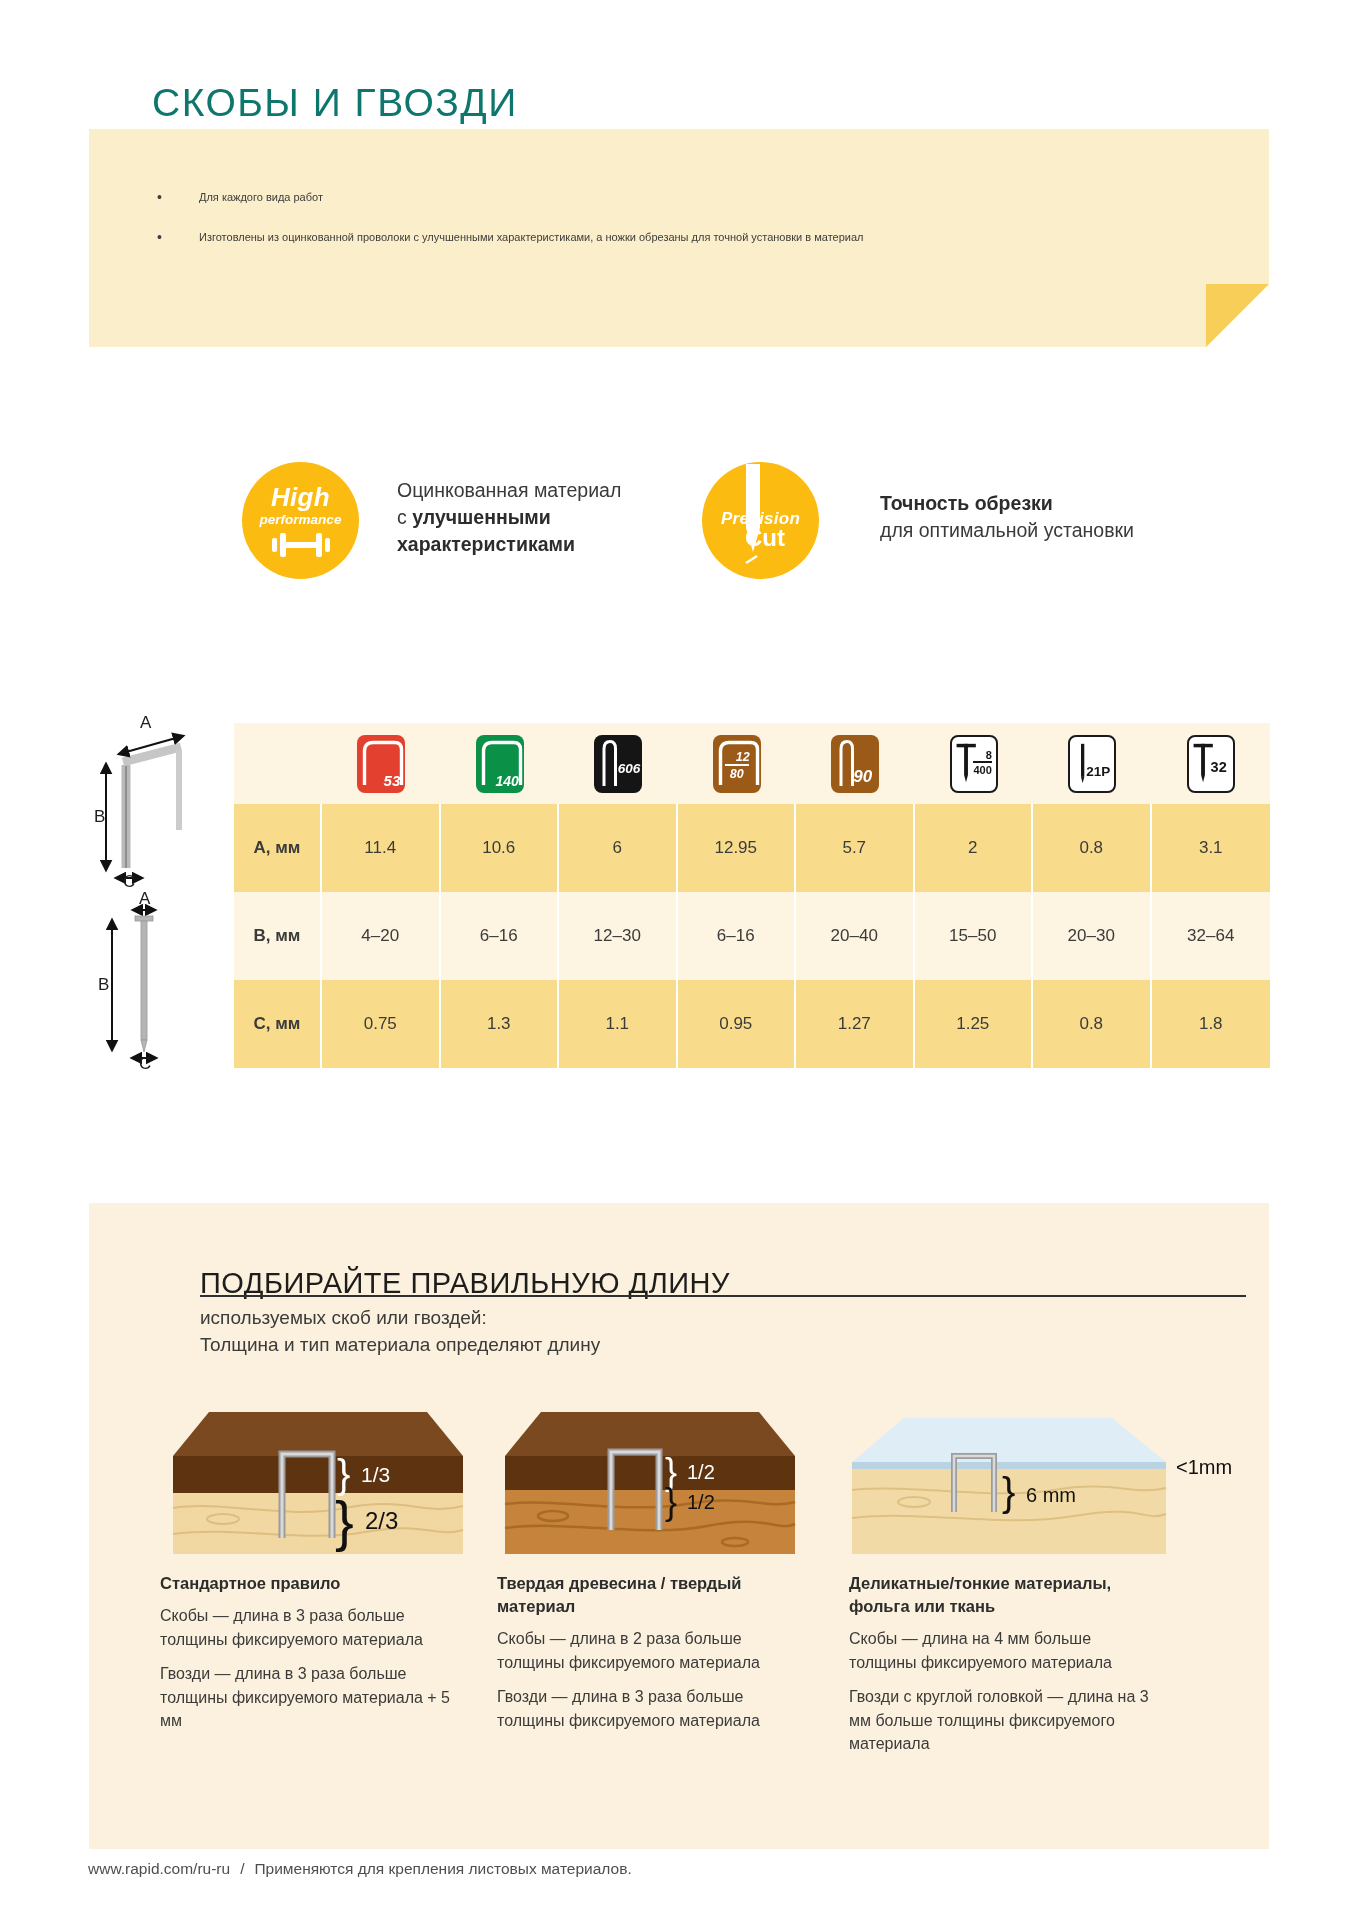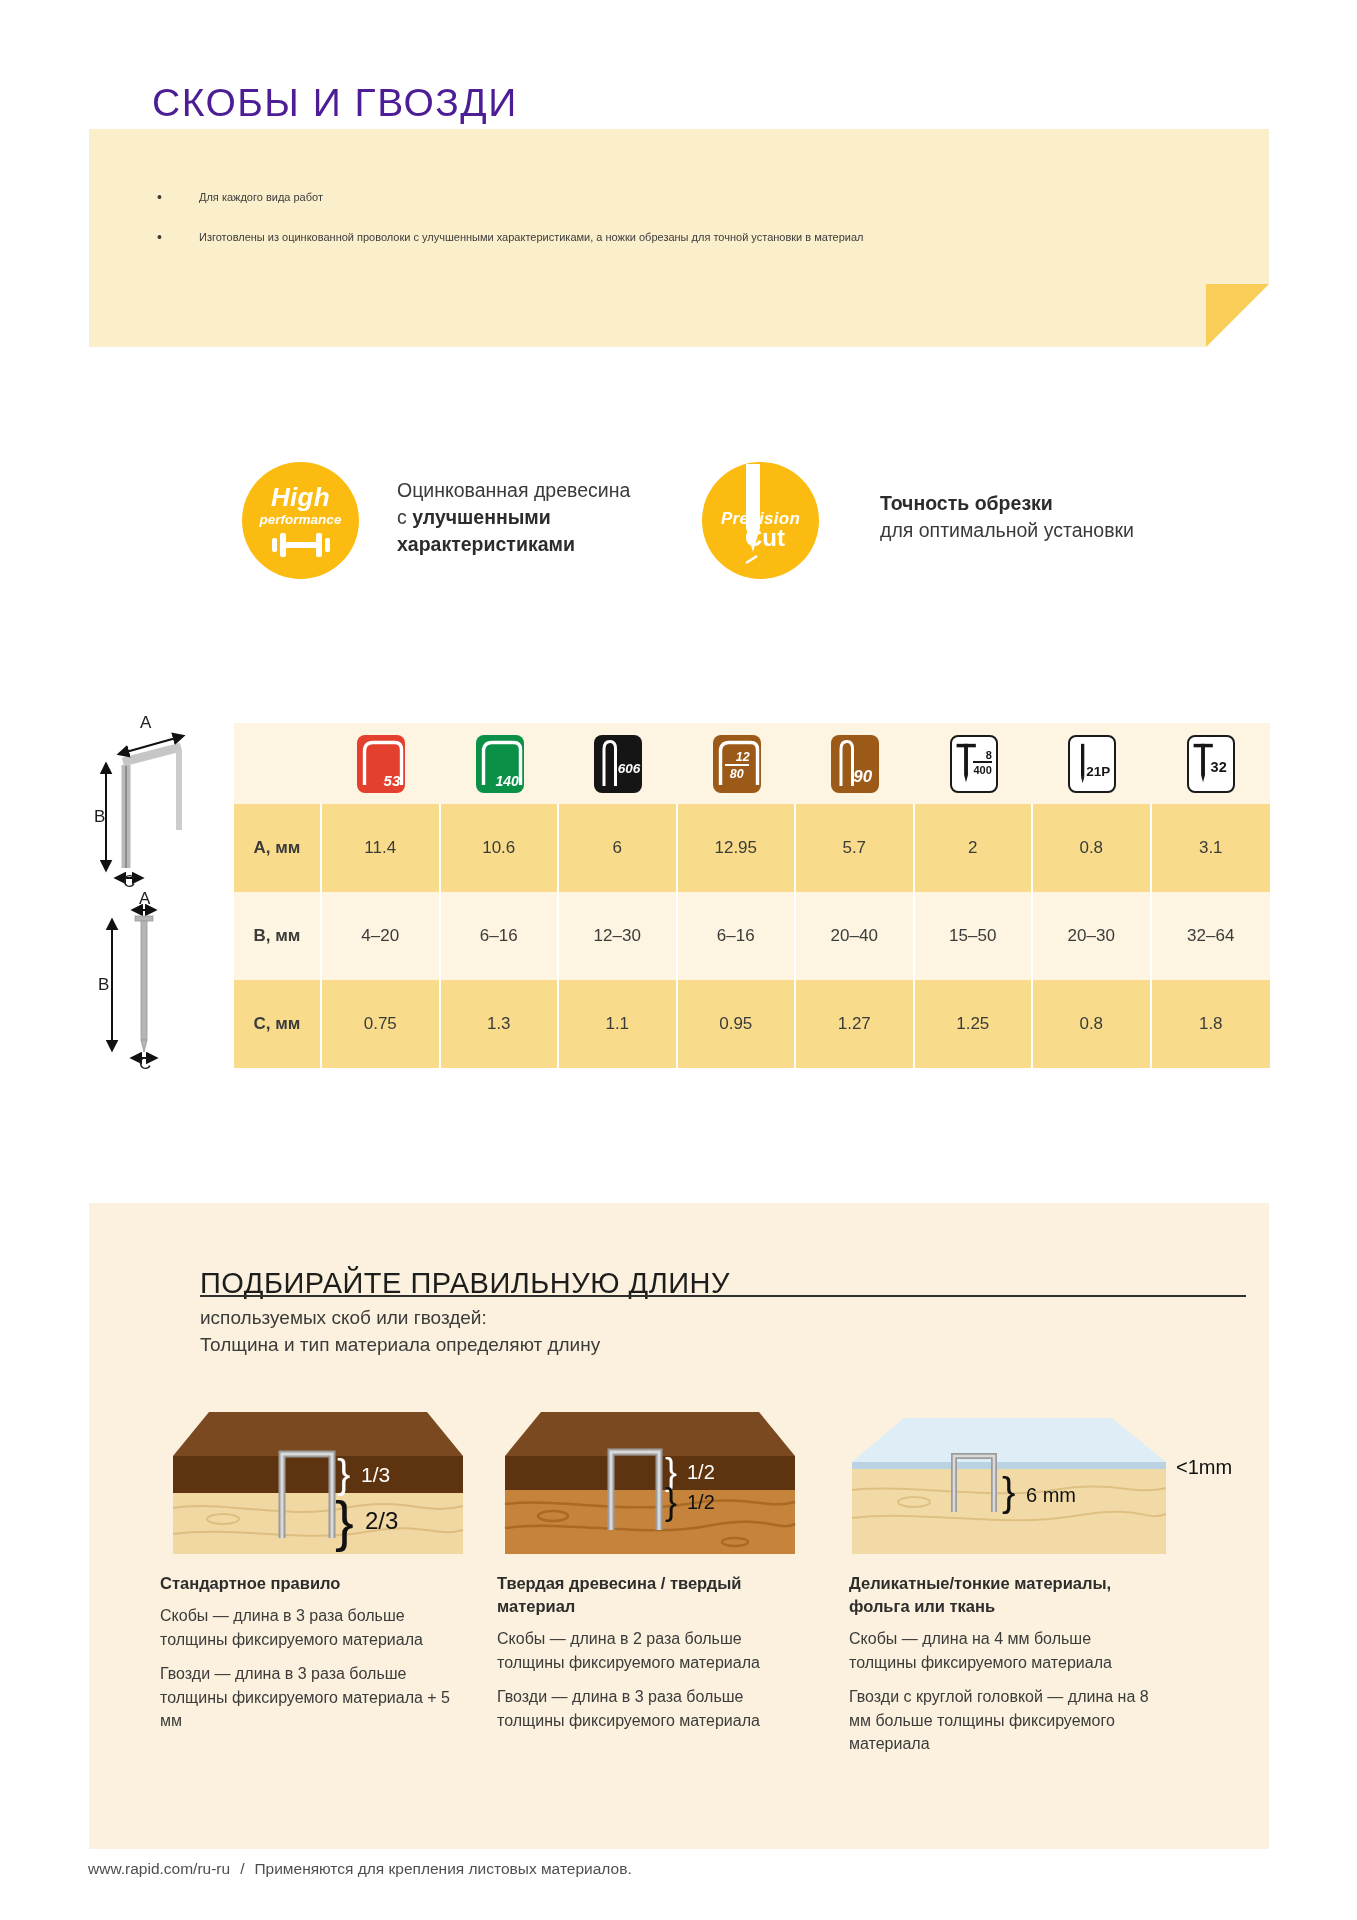--- a/index.html
+++ b/index.html
@@ -3,21 +3,21 @@
 <meta charset="utf-8">
 <style>
   html,body{margin:0;padding:0;}
   body{
     width:1357px;height:1920px;position:relative;background:#ffffff;
     font-family:"Liberation Sans","DejaVu Sans",sans-serif;overflow:hidden;color:#3b3b3a;
   }
   .abs{position:absolute;}
 
   
-  #page-title{left:152px;top:55px;font-size:39px;font-weight:300;color:#4c1d95;letter-spacing:1.5px;}
+  #page-title{left:152px;top:55px;font-size:39px;font-weight:300;color:#0f766e;letter-spacing:1.5px;}
 
   
   #intro-panel{left:89px;top:129px;width:1180px;height:218px;background:#FBEECB;
     clip-path:polygon(0 0,100% 0,100% calc(100% - 63px),calc(100% - 63px) 100%,0 100%);}
   #intro-fold{left:1206px;top:284px;width:63px;height:63px;background:#F8CE58;
     clip-path:polygon(0 0,100% 0,0 100%);}
   #intro-bullets{left:155px;top:185px;width:800px;list-style:none;margin:0;padding:0;}
   #intro-bullets li{position:relative;padding-left:44px;margin-bottom:15px;font-size:11px;line-height:25px;color:#3c3c3b;max-width:760px;}
   #intro-bullets li::before{content:"•";position:absolute;left:2px;top:0;font-size:14px;color:#3c3c3b;}
 
@@ -101,21 +101,21 @@
   <span class="fc-sub">performance</span>
   <svg width="62" height="30" viewBox="0 0 62 30">
     <rect x="2" y="8" width="5" height="14" rx="2" fill="#fff"></rect>
     <rect x="10" y="3" width="6" height="24" rx="2" fill="#fff"></rect>
     <rect x="16" y="12" width="30" height="6" fill="#fff"></rect>
     <rect x="46" y="3" width="6" height="24" rx="2" fill="#fff"></rect>
     <rect x="55" y="8" width="5" height="14" rx="2" fill="#fff"></rect>
   </svg>
 </div>
 <div class="abs ftext" id="ft1">
-  <div>Оцинкованная древесина</div>
+  <div>Оцинкованная материал</div>
   <div><span>с </span><b>улучшенными</b></div>
   <div><b>характеристиками</b></div>
 </div>
 
 <div class="abs fcircle" id="fc2">
   <svg width="117" height="117" viewBox="0 0 117 117">
     <polygon points="44,2 58,2 58,66 51,90 44,66" fill="#fff"></polygon>
     <line x1="44" y1="101" x2="55" y2="94" stroke="#fff" stroke-width="2.5"></line>
   </svg>
   <span class="fc-top">Precision</span>
@@ -334,19 +334,19 @@
     <p>Гвозди — длина в 3 раза больше толщины фиксируемого материала + 5 мм</p>
   </div>
   <div class="case" id="case-2">
     <h3>Твердая древесина / твердый материал</h3>
     <p>Скобы — длина в 2 раза больше толщины фиксируемого материала</p>
     <p>Гвозди — длина в 3 раза больше толщины фиксируемого материала</p>
   </div>
   <div class="case" id="case-3">
     <h3>Деликатные/тонкие материалы, фольга или ткань</h3>
     <p>Скобы — длина на 4 мм больше толщины фиксируемого материала</p>
-    <p>Гвозди с круглой головкой — длина на 8 мм больше толщины фиксируемого материала</p>
+    <p>Гвозди с круглой головкой — длина на 3 мм больше толщины фиксируемого материала</p>
   </div>
 </div>
 
 <div class="abs" id="footer">
   <span>www.rapid.com/ru-ru</span><span class="sep">/</span><span>Применяются для крепления листовых материалов.</span>
 </div>
 
 </body></html>

